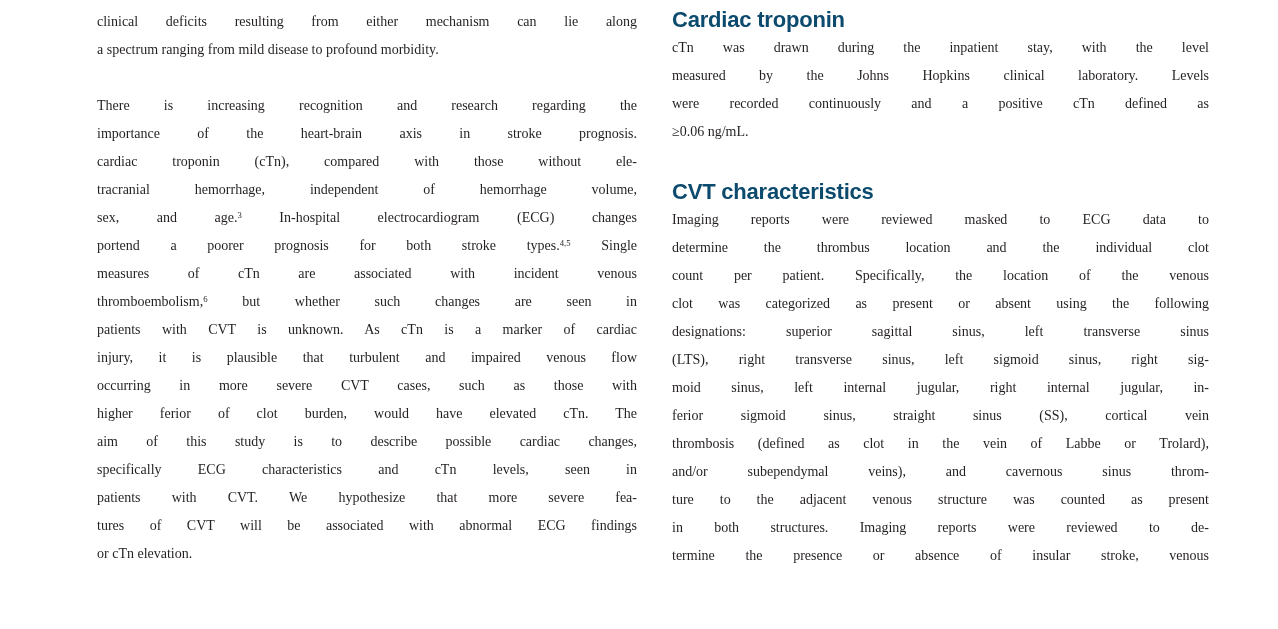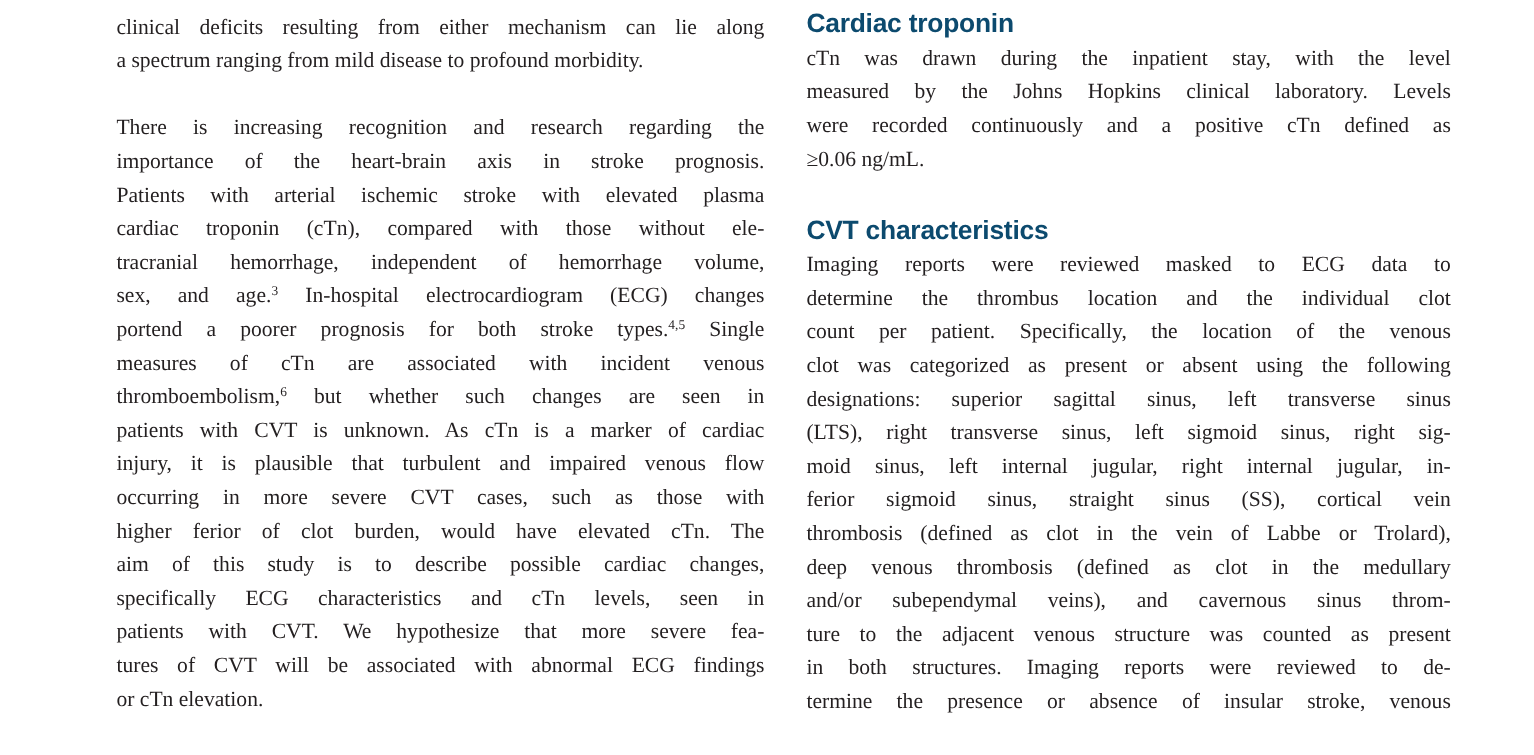--- a/index.html
+++ b/index.html
@@ -4,42 +4,41 @@
 <style>
   html,body{margin:0;padding:0;background:#ffffff;}
   body{width:1278px;height:629px;overflow:hidden;}
   .page{position:relative;width:1278px;height:629px;background:#ffffff;
         font-family:"Liberation Serif",serif;color:#231f20;}
   .col{position:absolute;}
   .col-left{left:97px;top:8px;width:540px;}
   .col-right{left:672px;top:6px;width:537px;}
   .para{margin:0;}
   .para + .para{margin-top:28px;}
-  .line{font-size:18px;line-height:28px;text-align:justify;text-align-last:justify;
+  .line{font-size:14px;line-height:28px;text-align:justify;text-align-last:justify;
         white-space:normal;}
   .line.ragged{text-align-last:left;}
   .section + .section{margin-top:32px;}
   .section-heading{font-family:"Liberation Sans",sans-serif;font-weight:700;
         font-size:22px;line-height:28px;margin:0;color:#0c4a6e;
         letter-spacing:-0.2px;}
   sup{font-size:0.62em;line-height:0;position:relative;top:-0.5em;vertical-align:baseline;}
 </style>
 </head>
 <body>
 
 <div class="page">
   <div class="col col-left">
       <div class="para">
         <div class="line">clinical deficits resulting from either mechanism can lie along</div>
         <div class="line ragged">a spectrum ranging from mild disease to profound morbidity.</div>
       </div>
       <div class="para">
         <div class="line">There is increasing recognition and research regarding the</div>
         <div class="line">importance of the heart-brain axis in stroke prognosis.</div>
-        <div class="line">Patients with arterial ischemic stroke with elevated plasma</div>
         <div class="line">cardiac troponin (cTn), compared with those without ele-</div>
         <div class="line">tracranial hemorrhage, independent of hemorrhage volume,</div>
         <div class="line">sex, and age.<sup>3</sup> In-hospital electrocardiogram (ECG) changes</div>
         <div class="line">portend a poorer prognosis for both stroke types.<sup>4,5</sup> Single</div>
         <div class="line">measures of cTn are associated with incident venous</div>
         <div class="line">thromboembolism,<sup>6</sup> but whether such changes are seen in</div>
         <div class="line">patients with CVT is unknown. As cTn is a marker of cardiac</div>
         <div class="line">injury, it is plausible that turbulent and impaired venous flow</div>
         <div class="line">occurring in more severe CVT cases, such as those with</div>
         <div class="line">higher ferior of clot burden, would have elevated cTn. The</div>
@@ -65,21 +64,20 @@
         <div class="para">
           <div class="line">Imaging reports were reviewed masked to ECG data to</div>
           <div class="line">determine the thrombus location and the individual clot</div>
           <div class="line">count per patient. Specifically, the location of the venous</div>
           <div class="line">clot was categorized as present or absent using the following</div>
           <div class="line">designations: superior sagittal sinus, left transverse sinus</div>
           <div class="line">(LTS), right transverse sinus, left sigmoid sinus, right sig-</div>
           <div class="line">moid sinus, left internal jugular, right internal jugular, in-</div>
           <div class="line">ferior sigmoid sinus, straight sinus (SS), cortical vein</div>
           <div class="line">thrombosis (defined as clot in the vein of Labbe or Trolard),</div>
-          <div class="line">deep venous thrombosis (defined as clot in the medullary</div>
           <div class="line">and/or subependymal veins), and cavernous sinus throm-</div>
           <div class="line">ture to the adjacent venous structure was counted as present</div>
           <div class="line">in both structures. Imaging reports were reviewed to de-</div>
           <div class="line">termine the presence or absence of insular stroke, venous</div>
         </div>
       </div>
     </div>
 </div>
 
 </body></html>

